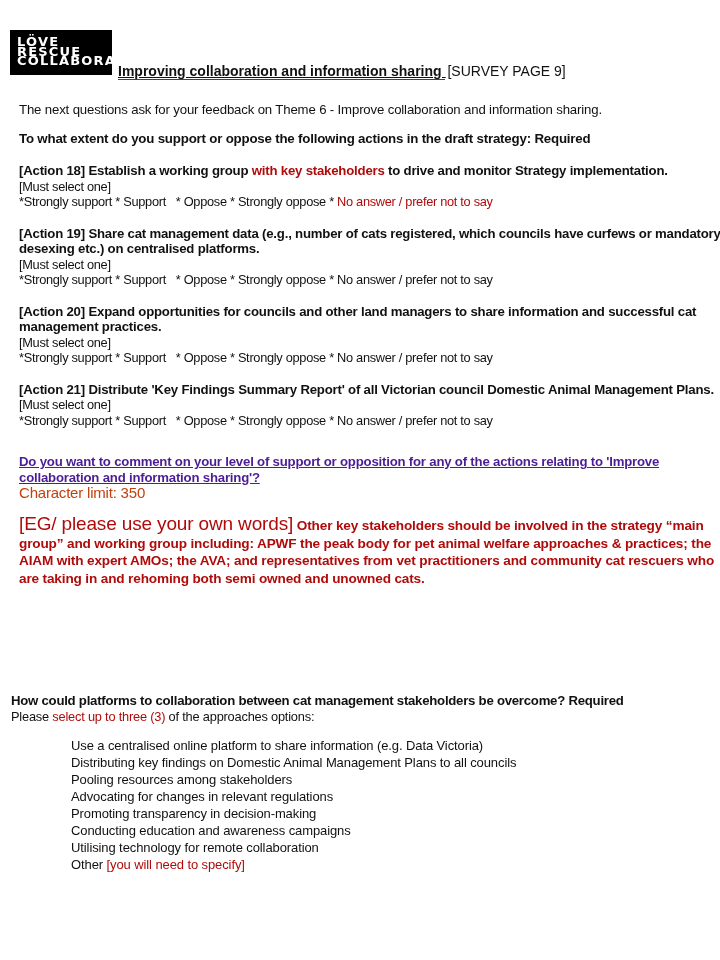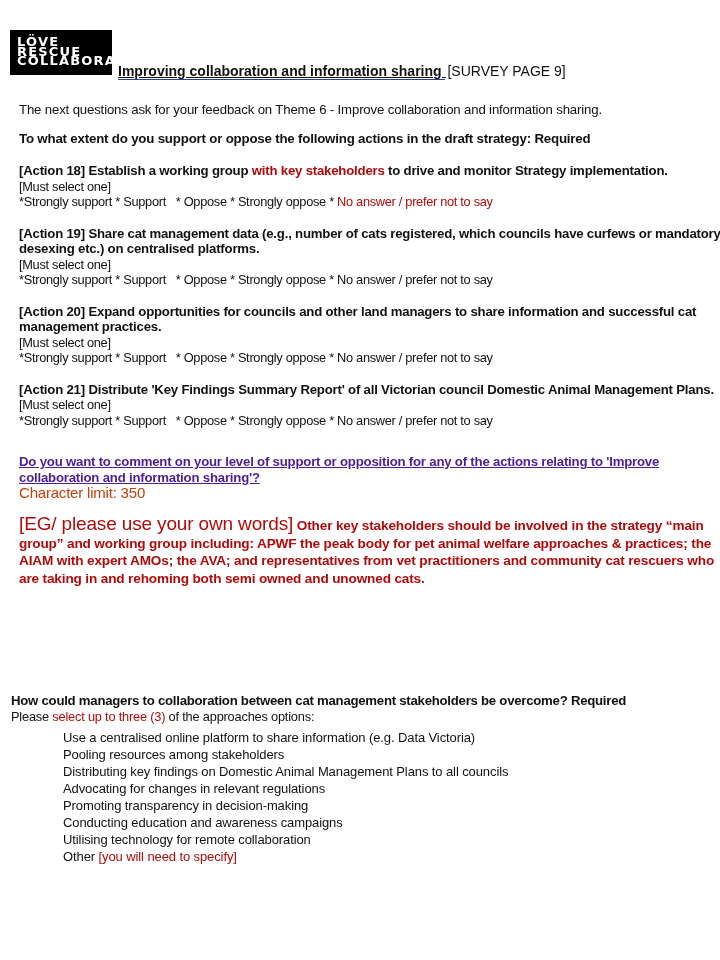--- a/index.html
+++ b/index.html
@@ -133,21 +133,21 @@
       letter-spacing: -0.25px;
       white-space: nowrap;
     }
     .b-instr {
       font-size: 12.8px;
       line-height: 16px;
       letter-spacing: -0.2px;
     }
     .b-list {
       list-style: none;
-      margin: 4px;
+      margin: 12px;
       padding: 0 0 0 48px;
       font-size: 13px;
       line-height: 17px;
       letter-spacing: -0.1px;
     }
     .b-list li { margin: 0; padding: 0; }
   </style>
 </head>
 <body>
 
@@ -192,25 +192,25 @@
 
   <div class="comment-q">Do you want to comment on your level of support or opposition for any of the actions relating to 'Improve collaboration and information sharing'?</div>
   <div class="char-limit">Character limit: 350</div>
 
   <div class="answer">
     <span class="eg">[EG/ please use your own words]</span><span> Other key stakeholders should be involved in the strategy “main group” and working group including: APWF the peak body for pet animal welfare approaches &amp; practices; the AIAM with expert AMOs; the AVA; and representatives from vet practitioners and community cat rescuers who are taking in and rehoming both semi owned and unowned cats.</span>
   </div>
 </div>
 
 <div class="barriers">
-  <div class="b-question">How could managers to collaboration between cat management stakeholders be overcome? Required</div>
+  <div class="b-question">How could platforms to collaboration between cat management stakeholders be overcome? Required</div>
   <div class="b-instr"><span>Please </span><span class="red">select up to three (3)</span><span> of the approaches options:</span></div>
   <ul class="b-list">
     <li>Use a centralised online platform to share information (e.g. Data Victoria)</li>
+    <li>Distributing key findings on Domestic Animal Management Plans to all councils</li>
     <li>Pooling resources among stakeholders</li>
-    <li>Distributing key findings on Domestic Animal Management Plans to all councils</li>
     <li>Advocating for changes in relevant regulations</li>
     <li>Promoting transparency in decision-making</li>
     <li>Conducting education and awareness campaigns</li>
     <li>Utilising technology for remote collaboration</li>
     <li><span style="white-space:pre">Other </span><span class="red">[you will need to specify]</span></li>
   </ul>
 </div>
 
 </body></html>

